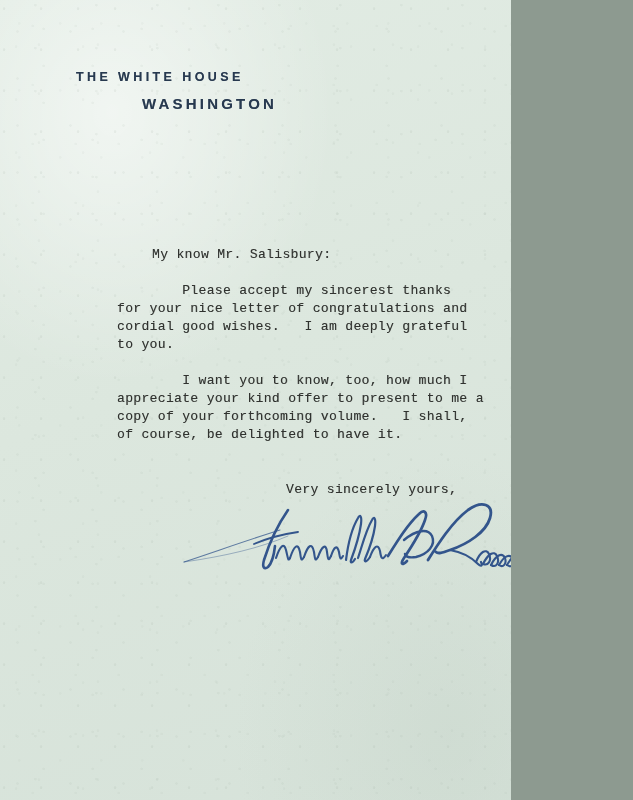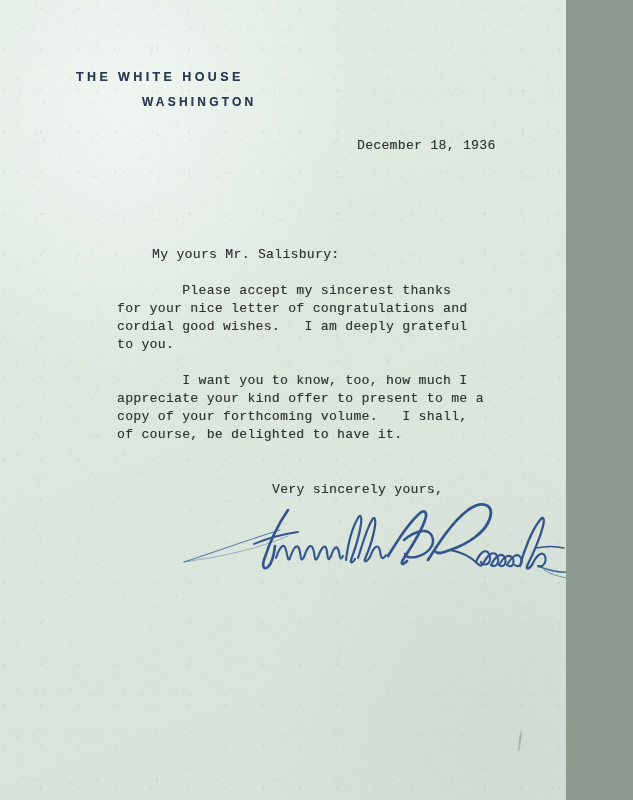--- a/index.html
+++ b/index.html
@@ -2,21 +2,21 @@
 <html><head>
 <meta charset="utf-8">
 <style>
   html, body {
     margin: 0;
     padding: 0;
     background: #8d9a90;
   }
   #page {
     position: relative;
-    width: 566px;
+    width: 511px;
     height: 800px;
     overflow: hidden;
     background: #dde8e0;
     background-image:
       radial-gradient(ellipse 70% 55% at 22% 14%, rgba(255,255,255,0.55) 0%, rgba(255,255,255,0.0) 62%),
       radial-gradient(ellipse 60% 50% at 88% 92%, rgba(196,210,199,0.40) 0%, rgba(196,210,199,0) 70%),
       linear-gradient(160deg, #e2ece4 0%, #dce7de 45%, #d6e2d9 100%);
     font-family: "Liberation Sans", sans-serif;
   }
 
@@ -54,21 +54,21 @@
     letter-spacing: 3.4px;
     color: #27394f;
     white-space: nowrap;
     text-shadow: 0 0 .6px rgba(39,57,79,.55), .4px .3px .7px rgba(255,255,255,.45);
   }
   .lh-line2 {
     position: absolute;
     left: 142px;
     top: 95px;
     font-family: "Liberation Sans", sans-serif;
-    font-size: 12px;
+    font-size: 15px;
     font-weight: 600;
     letter-spacing: 3.2px;
     color: #27394f;
     white-space: nowrap;
     text-shadow: 0 0 .6px rgba(39,57,79,.5), .4px .3px .7px rgba(255,255,255,.45);
   }
 
   
   .tw {
     position: absolute;
@@ -79,21 +79,21 @@
     white-space: pre;
     letter-spacing: .35px;
     text-shadow: .35px .25px .5px rgba(70,75,70,.45);
   }
 
   #datestamp { left: 357px; top: 137px; }
   #salutation { left: 152px; top: 246px; }
   #para1 { left: 117px; top: 282px; }
   #para2 { left: 117px; top: 372px; }
   #para3 { left: 117px; top: 444px; }
-  #closing { left: 272px; top: 481px; }
+  #closing { left: 286px; top: 481px; }
   #address { left: 117px; top: 599px; }
 
   
   #signature {
     position: absolute;
     left: 176px;
     top: 500px;
     width: 412px;
     height: 86px;
   }
@@ -116,23 +116,22 @@
 
 <div id="page">
 
   <div id="grain"></div>
 
   <div id="letterhead">
     <div class="lh-line1">THE WHITE HOUSE</div>
     <div class="lh-line2">WASHINGTON</div>
   </div>
 
-  <div class="tw" id="datestamp">December 18, 1936</div>
 
-  <div class="tw" id="salutation">My yours Mr. Salisbury:</div>
+  <div class="tw" id="salutation">My know Mr. Salisbury:</div>
 
   <div class="tw" id="para2">        I want you to know, too, how much I
 appreciate your kind offer to present to me a
 copy of your forthcoming volume.   I shall,
 of course, be delighted to have it.</div>
 
   <div class="tw" id="para1">        Please accept my sincerest thanks
 for your nice letter of congratulations and
 cordial good wishes.   I am deeply grateful
 to you.</div>

